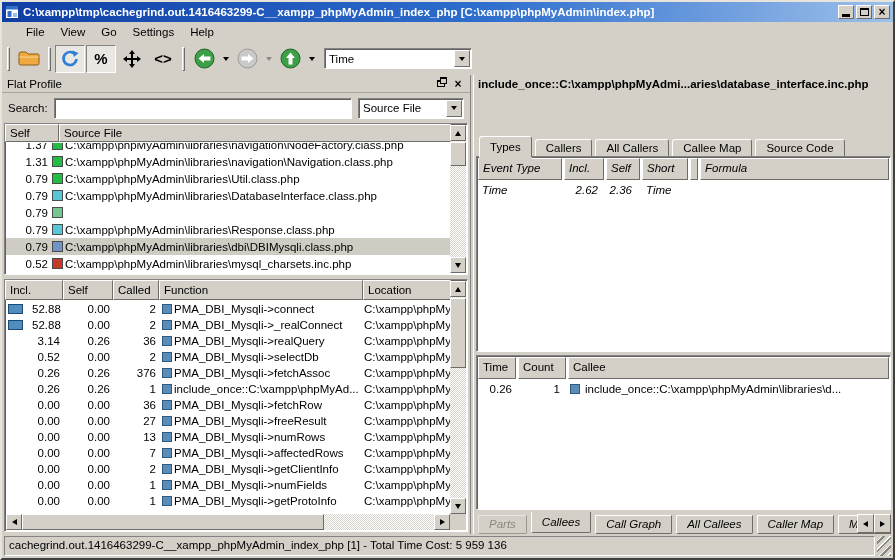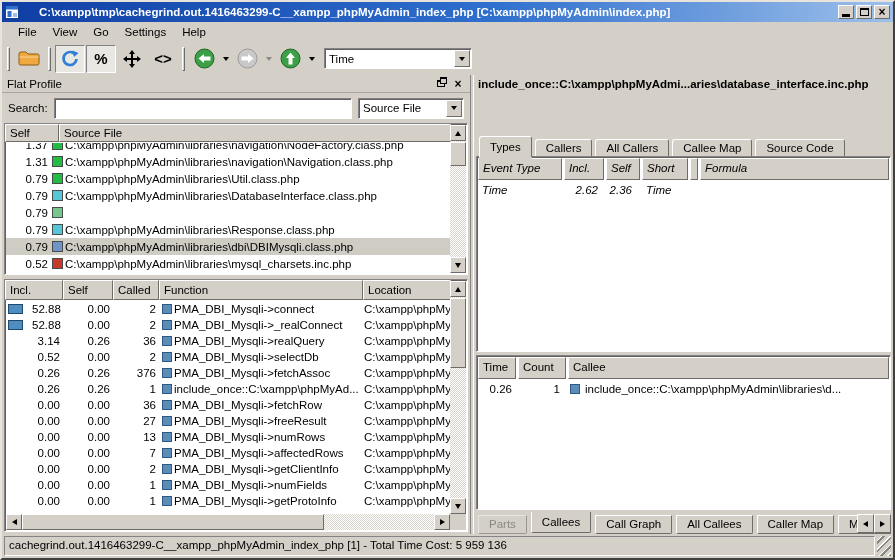--- a/index.html
+++ b/index.html
@@ -5,32 +5,32 @@
   * { margin:0; padding:0; box-sizing:border-box; }
   body { background:#9a9a9a; font-family:"Liberation Sans", sans-serif; }
   .win { position:relative; width:895px; height:560px; background:#d4d0c8;
          border:2px solid; border-color:#e8e4dc #404040 #404040 #e8e4dc;
          display:flex; flex-direction:column; overflow:hidden; font-size:11.5px; color:#000; }
 
   
   .raised  { border:1px solid; border-color:#ffffff #6e6c68 #6e6c68 #ffffff; background:#d4d0c8; }
 
   
-  .titlebar { height:20px; flex:0 0 20px; display:flex; align-items:center; gap:20px; padding:8px 3px;
+  .titlebar { height:20px; flex:0 0 20px; display:flex; align-items:center; gap:4px; padding:8px 3px;
               background:linear-gradient(90deg,#0f3ea5 0%, #2f6fce 55%, #9dc0ea 100%); }
   .app-icon { width:14px; height:14px; flex:0 0 14px; }
   .title-text { flex:1; color:#fff; font-weight:bold; font-size:11.5px; white-space:nowrap; overflow:hidden; }
   .tb-btns { display:flex; gap:2px; }
   .tbtn { width:16px; height:14px; display:flex; align-items:center; justify-content:center; }
   .g-min { width:8px; height:3px; background:#000; margin-top:7px; }
   .g-max { width:9px; height:8px; border:1px solid #000; border-top-width:2px; }
   .g-x { font-weight:bold; font-size:12px; line-height:10px; }
 
   
-  .menubar { height:20px; flex:0 0 20px; display:flex; align-items:center; padding-left:8px; }
+  .menubar { height:20px; flex:0 0 20px; display:flex; align-items:center; padding-left:16px; }
   .menu-item { padding:2px 8px; cursor:default; }
 
   
   .toolbar { height:33px; flex:0 0 33px; display:flex; align-items:center; padding:2px 2px; gap:1px; }
   .tb-handle { width:3px; height:24px; border:1px solid; border-color:#fff #6e6c68 #6e6c68 #fff; margin:0 3px; }
   .tb-btn { width:30px; height:28px; display:flex; align-items:center; justify-content:center;
             background:transparent; border:1px solid transparent; }
   .tb-btn.toggled { background:#e9e7e2; border-color:#848284 #fff #fff #848284; }
   .tb-glyph { font-weight:bold; font-size:15px; }
   .dd-btn { width:11px; height:28px; display:flex; align-items:center; justify-content:center; }
@@ -131,21 +131,21 @@
   .pw-formula { flex:1; }
   .prow { display:flex; height:18px; align-items:center; padding-left:1px; }
   .pcell { white-space:nowrap; overflow:hidden; padding:0 4px; }
   .num-r { text-align:right; }
   .cw-time { width:38px; flex:0 0 38px; }
   .cw-count { width:48px; flex:0 0 48px; }
   .cw-callee { flex:1; display:flex; align-items:center; }
 
   .tabbar.bottom { height:22px; flex:0 0 22px; margin-top:2px; padding-left:2px; overflow:hidden; padding-right:36px; }
   .btab { background:#d4d0c8; border:1px solid; border-color:#fff #6e6c68 #6e6c68 #fff; border-radius:0 0 2px 2px;
-          padding:2px 10px; margin-right:4px; height:19px; white-space:nowrap; }
+          padding:2px 10px; margin-right:4px; height:19px; white-space:nowrap;font-style:italic; }
   .btab.active { height:22px; position:relative; top:-1px; padding-top:4px; }
   .btab.disabled { color:#8a887f; border-color:#e8e6e0 #9a978e #9a978e #e8e6e0; }
   .tab-scroll { position:absolute; right:0; top:2px; display:flex; }
   .ts-btn { width:17px; height:19px; background:#d4d0c8; border:1px solid; border-color:#fff #6e6c68 #6e6c68 #fff;
             display:flex; align-items:center; justify-content:center; }
 
   
   .statusbar { height:24px; flex:0 0 24px; display:flex; align-items:stretch; padding:2px 2px 2px 2px; gap:2px; }
   .status-field { flex:1; border:1px solid; border-color:#848284 #fff #fff #848284; padding:2px 4px; white-space:nowrap; overflow:hidden; }
   .grip { width:14px; background:repeating-linear-gradient(135deg, transparent 0 3px, #fff 3px 4px, #8a877e 4px 6px); }

